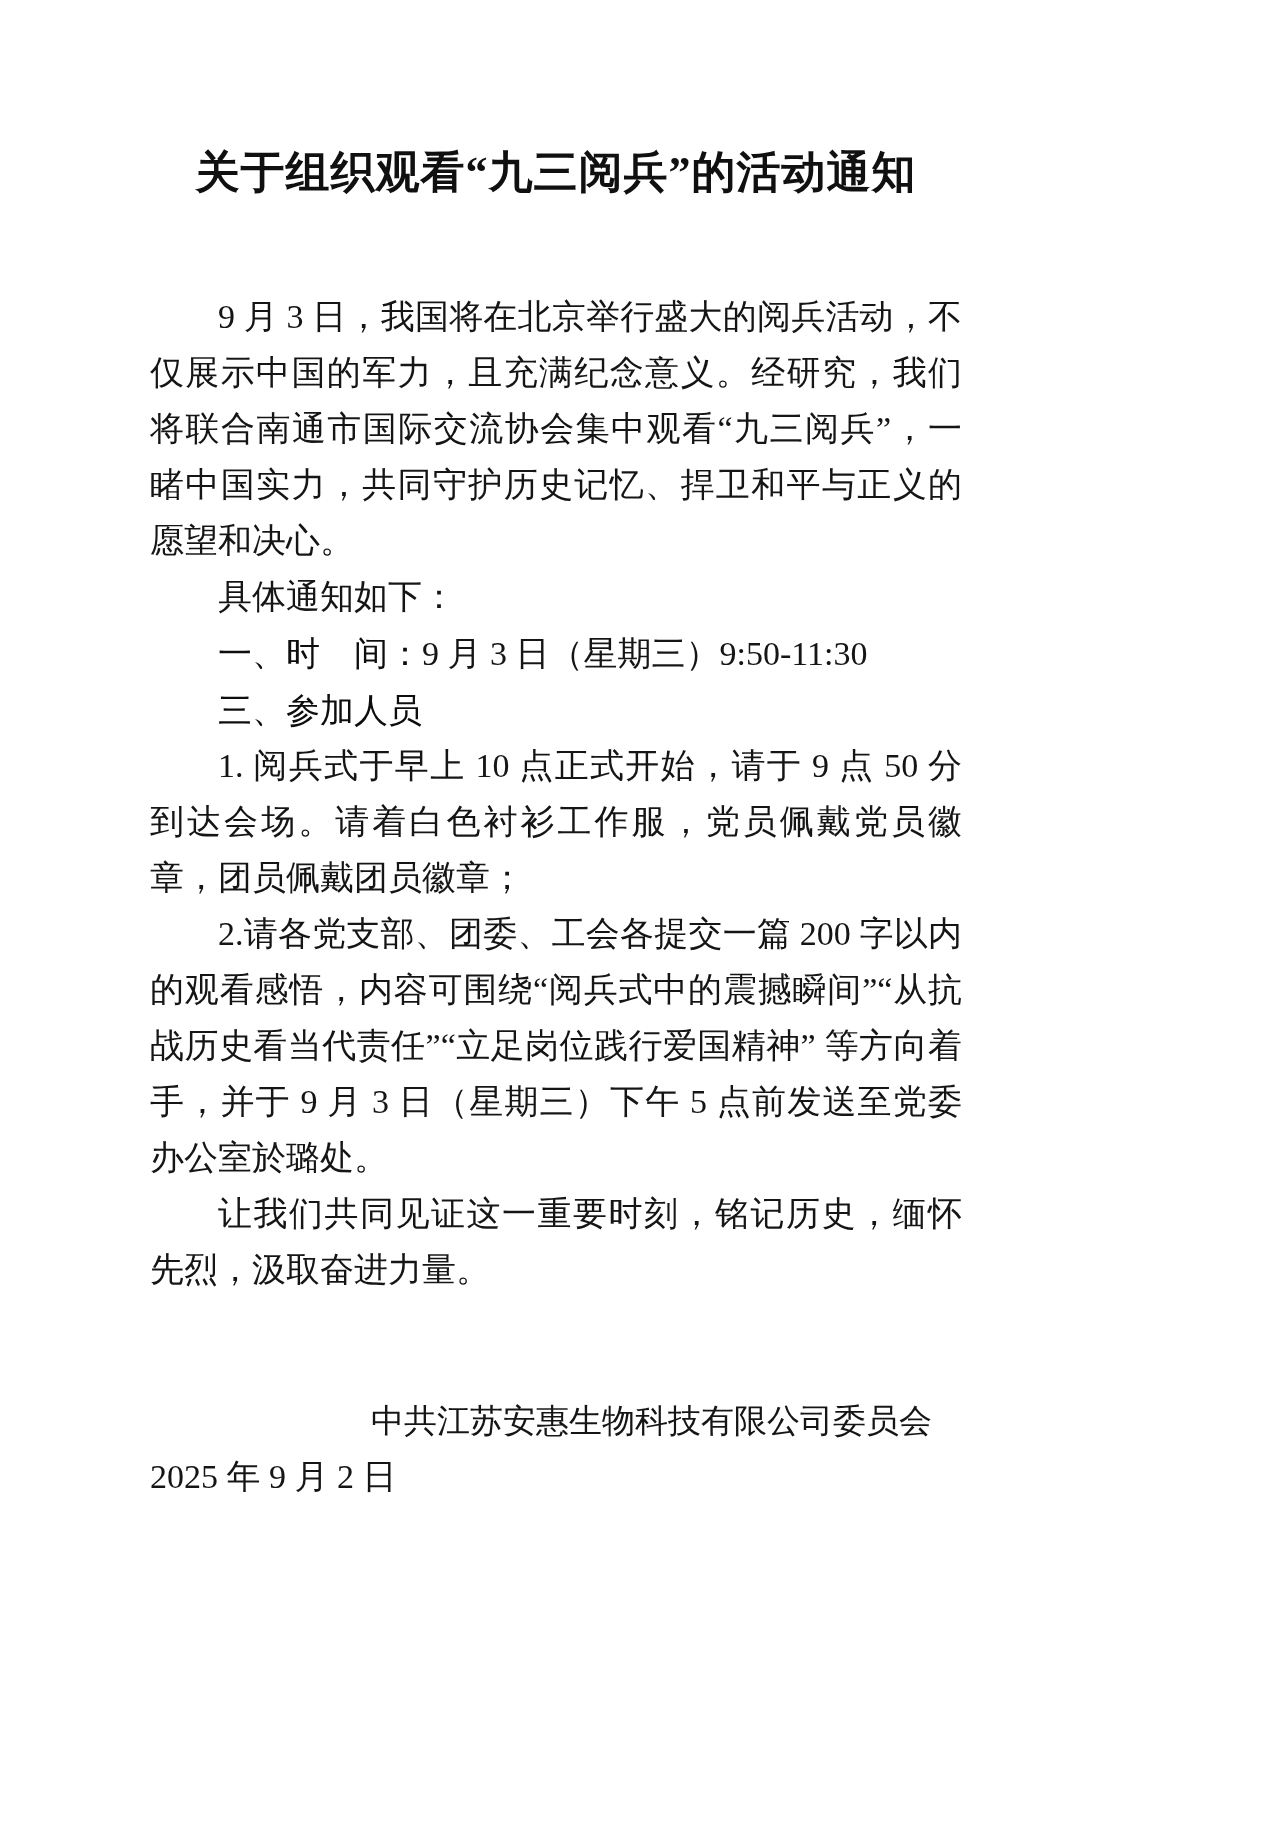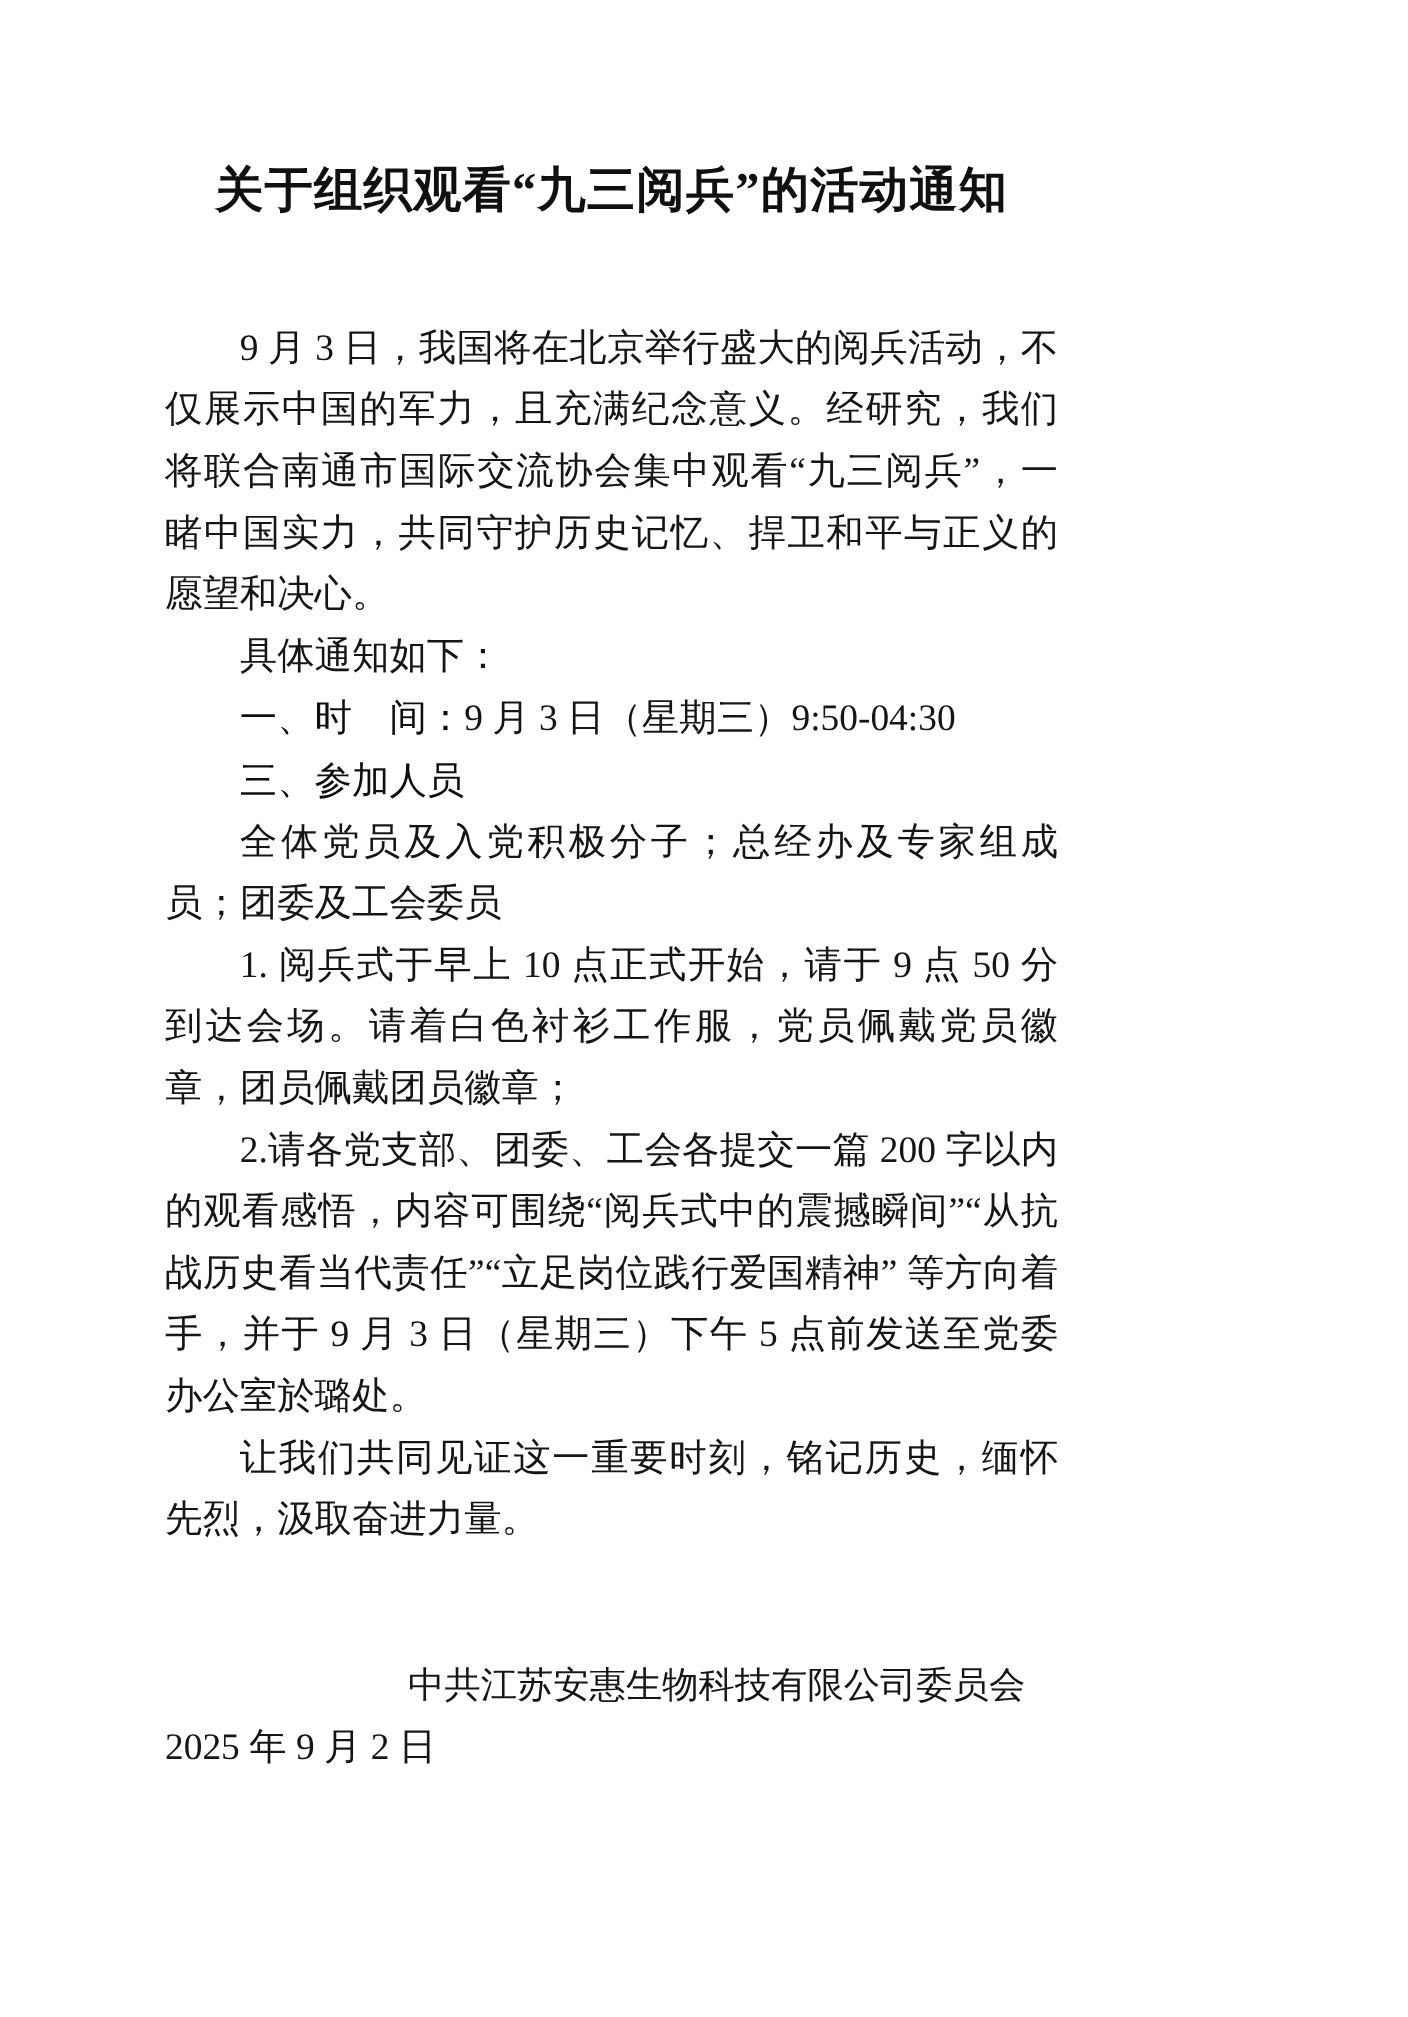--- a/index.html
+++ b/index.html
@@ -81,26 +81,25 @@
   <div class="content">
 
     <h1 class="title">关于组织观看“九三阅兵”的活动通知</h1>
 
     <div class="body">
 
       <p class="para indent">9 月 3 日，我国将在北京举行盛大的阅兵活动，不仅展示中国的军力，且充满纪念意义。经研究，我们将联合南通市国际交流协会集中观看“九三阅兵”，一睹中国实力，共同守护历史记忆、捍卫和平与正义的愿望和决心。</p>
 
       <p class="para indent">具体通知如下：</p>
 
-      <p class="para indent"><span class="label-bold">一、时　间：</span><span>9 月 3 日（星期三）9:50-04:30</span></p>
+      <p class="para indent"><span class="label-bold">一、时　间：</span><span>9 月 3 日（星期三）9:50-11:30</span></p>
 
 
       <p class="heading">三、参加人员</p>
 
-      <p class="para indent">全体党员及入党积极分子；总经办及专家组成员；团委及工会委员</p>
 
 
       <p class="para indent">1. 阅兵式于早上 10 点正式开始，请于 9 点 50 分到达会场。请着白色衬衫工作服，党员佩戴党员徽章，团员佩戴团员徽章；</p>
 
       <p class="para indent">2.请各党支部、团委、工会各提交一篇 200 字以内的观看感悟，内容可围绕“阅兵式中的震撼瞬间”“从抗战历史看当代责任”“立足岗位践行爱国精神” 等方向着手，并于 9 月 3 日（星期三）下午 5 点前发送至党委办公室於璐处。</p>
 
       <p class="para indent">让我们共同见证这一重要时刻，铭记历史，缅怀先烈，汲取奋进力量。</p>
 
     </div>
 

